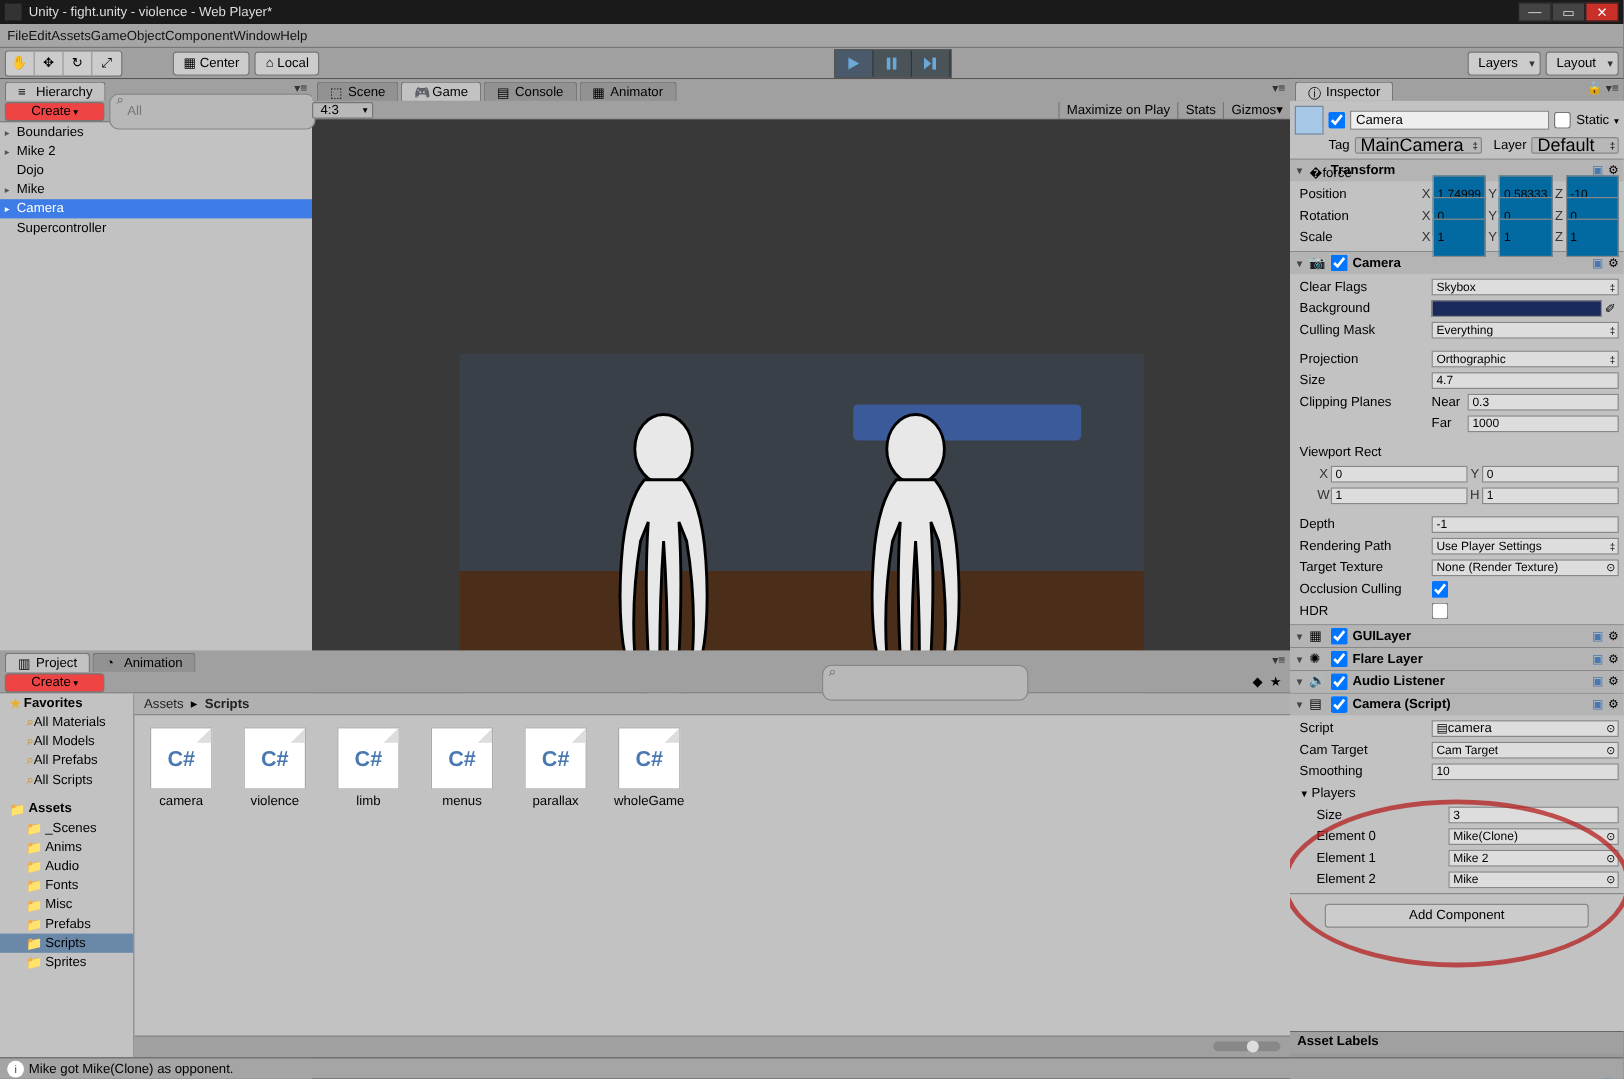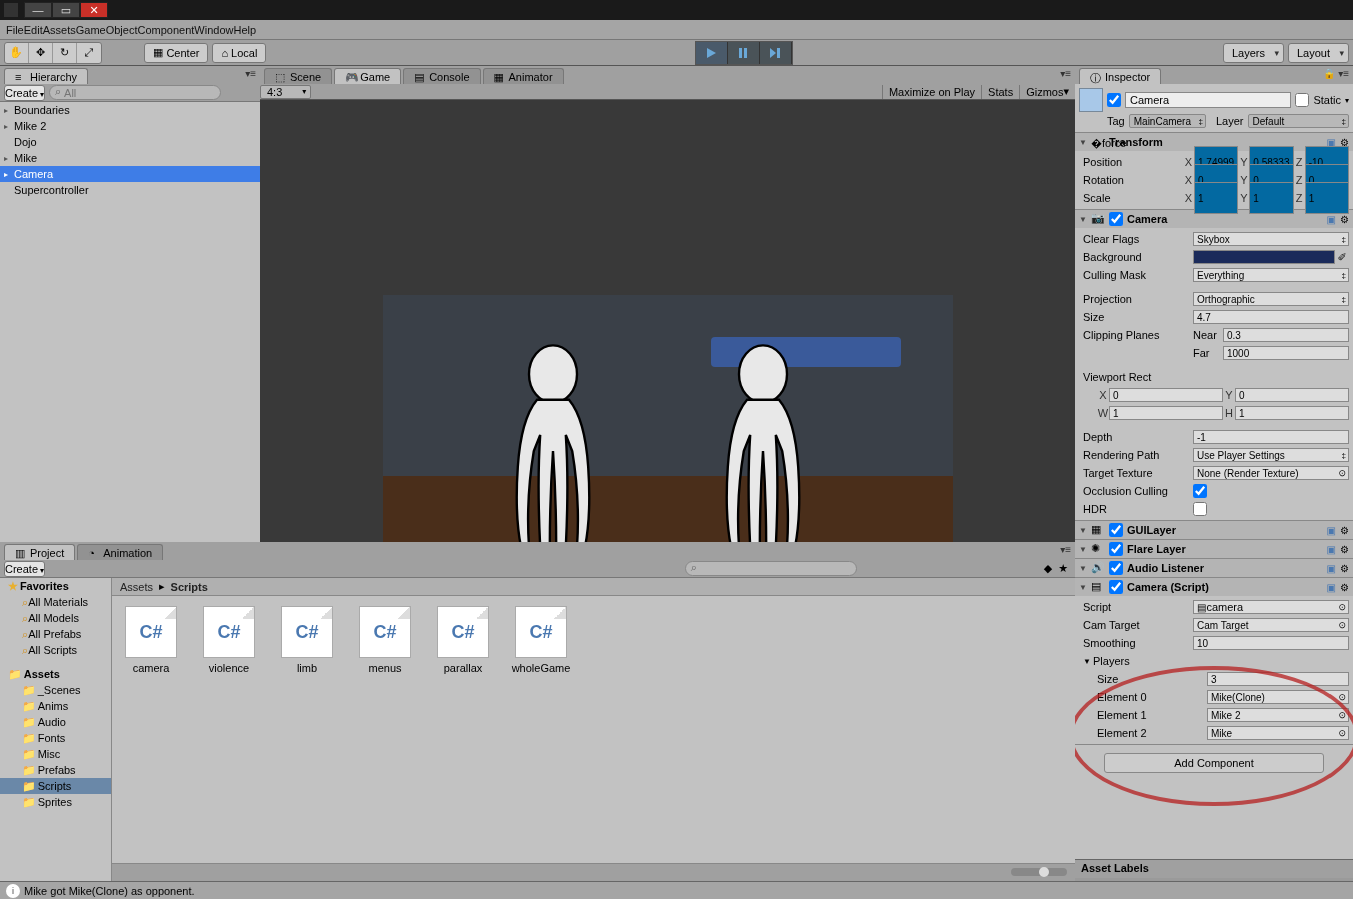--- a/index.html
+++ b/index.html
@@ -37,23 +37,23 @@
   .rightcol { width:278px; background:#c2c2c2; display:flex; flex-direction:column;}
   
   
   .tabrow { height:18px; background:#a0a0a0; display:flex; align-items:flex-end; padding-left:4px; position:relative;}
   .tabrow .paneopts { position:absolute; right:4px; top:2px; font-size:10px; color:#333;}
   .tab { height:16px; padding:0 10px; background:#929292; border:1px solid #777; border-bottom:none; border-radius:3px 3px 0 0; display:flex; align-items:center; margin-right:2px;}
   .tab.active { background:#c2c2c2;}
   .tab .ticon{width:12px;height:12px;margin-right:3px;display:inline-block;}
   
   .panelhdr { height:18px; background:#a0a0a0; border-bottom:1px solid #777; display:flex; align-items:center; padding:0 4px;}
-  .panelhdr .btn { background:#e5e5e5; border:1px solid #777; border-radius:3px; padding:1px 0; position:relative;}
+  .panelhdr .btn { background:#ef4444; border:1px solid #777; border-radius:3px; padding:1px 21px; position:relative;}
   .panelhdr .btn.dd::after{content:"▾";margin-left:2px;font-size:8px;}
-  .panelhdr input { flex:1; height:15px; background:#b8b8b8; border:1px solid #888; border-radius:8px; padding:0 14px; margin:0 4px;}
+  .panelhdr input { flex:1; height:30px; background:#b8b8b8; border:1px solid #888; border-radius:8px; padding:0 14px; margin:0 4px;}
   
   
   .hierarchy { flex:0 0 auto; height:474px; background:#c2c2c2; overflow:hidden;}
   .treelist { }
   .treerow { height:16px; display:flex; align-items:center; padding-left:4px;}
   .treerow.sel { background:#3e7de7; color:#fff;}
   .treerow.sel span{color:#fff;}
   .treerow .arrow{width:10px;font-size:8px;color:#555;}
   
   .project { flex:1; display:flex; flex-direction:column; background:#c2c2c2;}
@@ -93,21 +93,21 @@
   .char.c2{left:300px;}
   .char svg{width:100%;height:100%;}
   
   
   .inspector{flex:1;overflow:auto;background:#c2c2c2;}
   .objheader{padding:4px;border-bottom:1px solid #888;}
   .objrow1{display:flex;align-items:center;gap:4px;}
   .cubeicon{width:24px;height:24px;background:#a8c8e8;border:1px solid #789;}
   .objname{flex:1;height:16px;background:#eee;border:1px solid #888;padding:0 4px;}
   .objrow2{display:flex;align-items:center;gap:4px;margin-top:2px;padding-left:28px;}
-  .minidd{background:#b8b8b8;border:1px solid #888;border-radius:2px;height:14px;padding:0 14px 0 4px;position:relative;display:flex;align-items:center;font-size:10px;}
+  .minidd{background:#b8b8b8;border:1px solid #888;border-radius:2px;height:14px;padding:0 14px 0 4px;position:relative;display:flex;align-items:center;font-size:15px;}
   .minidd::after{content:"‡";position:absolute;right:2px;font-size:8px;}
   
   .comp{border-bottom:1px solid #888;}
   .comphdr{height:18px;background:#b4b4b4;display:flex;align-items:center;padding:0 4px;gap:4px;}
   .comphdr .fold{font-size:8px;color:#444;width:8px;}
   .comphdr .cicon{width:14px;height:14px;}
   .comphdr .cname{flex:1;font-weight:bold;}
   .comphdr .gear{font-size:10px;}
   .comphdr .book{font-size:10px;color:#4a78b0;}
   .compbody{padding:2px 4px 2px 8px;}
@@ -139,20 +139,21 @@
   .statusbar .sicon{width:14px;height:14px;border-radius:50%;background:#fff;display:flex;align-items:center;justify-content:center;font-size:9px;color:#444;}
   
   .searchwrap{position:relative;flex:1;}
   .searchwrap::before{content:"⌕";position:absolute;left:10px;top:0px;color:#666;}
 </style>
 </head>
 <body>
 
 <div class="titlebar">
   <div class="icon"></div>
+  <div class="title">Unity - fight.unity - violence - Web Player*</div>
   <div class="winbtns">
     <div class="winbtn">—</div>
     <div class="winbtn">▭</div>
     <div class="winbtn close">✕</div>
   </div>
 </div>
 
 <div class="menubar">
   <span>File</span>
   <span>Edit</span>

